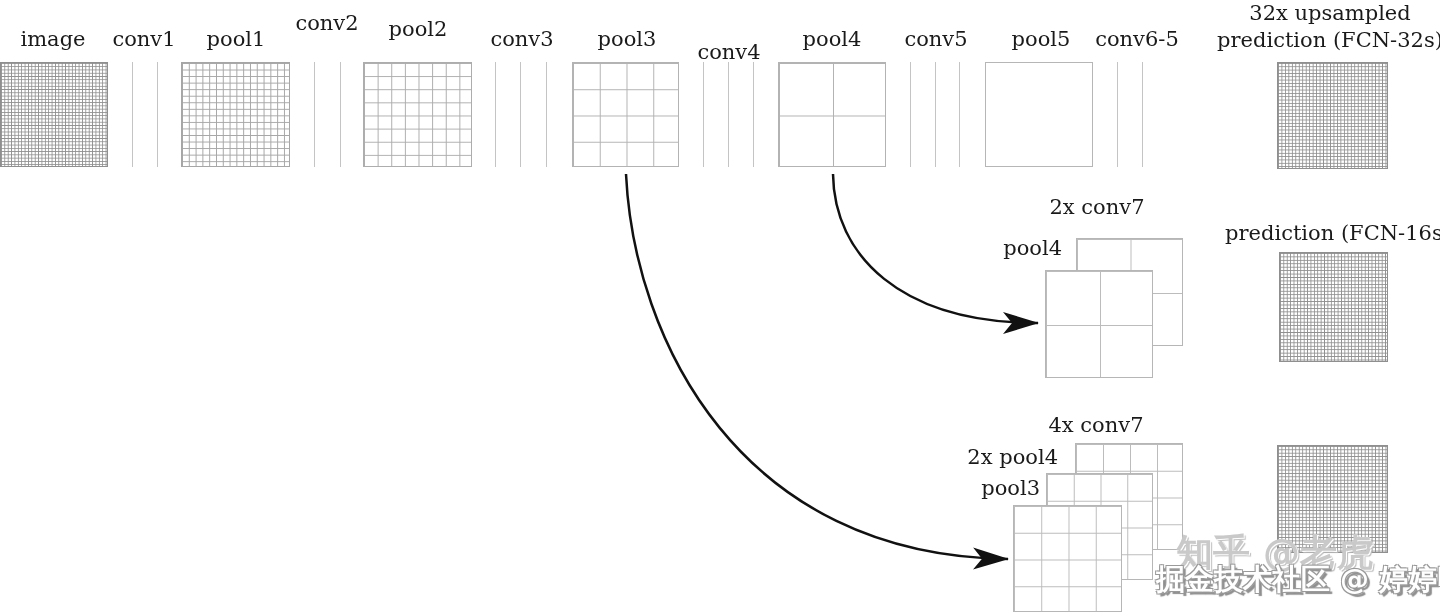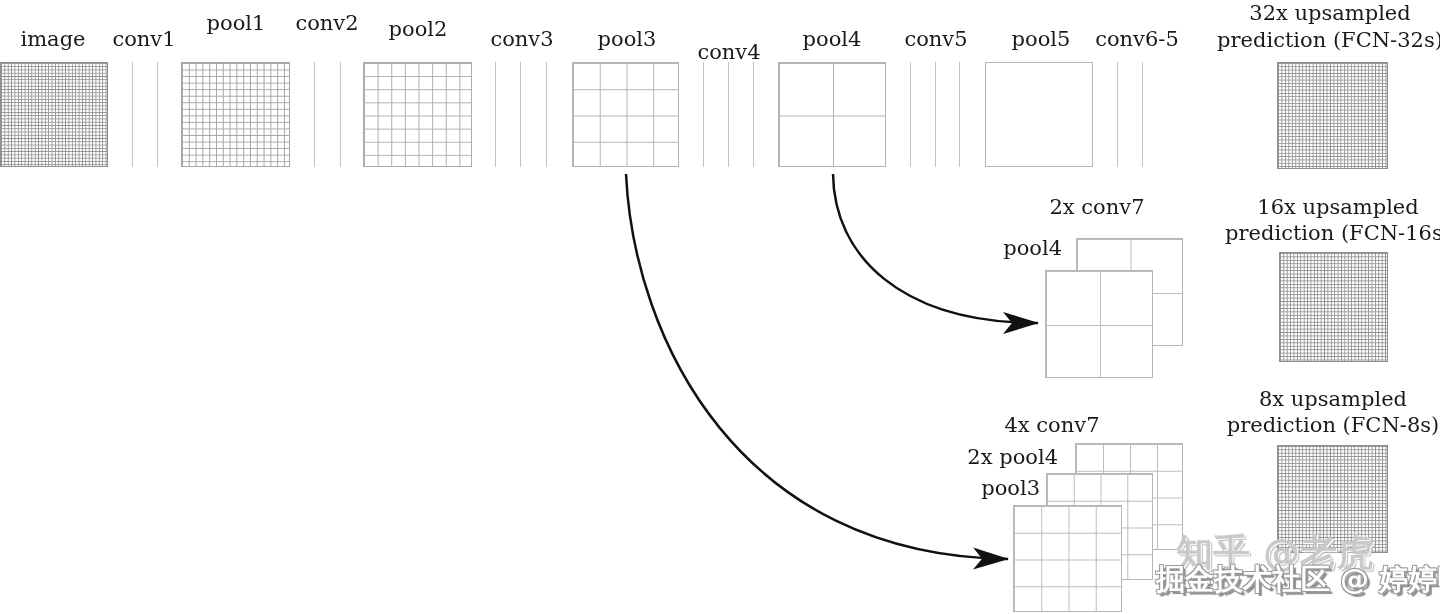--- a/index.html
+++ b/index.html
@@ -18,21 +18,21 @@
   .wm-juejin{left:1156px;top:560px;font-size:29px;color:#ffffff;
              text-shadow:-1px -1px 0 #9a9a9a,1px -1px 0 #9a9a9a,-1px 1px 0 #9a9a9a,1px 1px 0 #9a9a9a,3px 3px 1px #8f8f8f;}
 </style>
 </head>
 <body>
 
 <div class="canvas">
 
   <div class="lbl ctr" style="left:53px;top:27px">image</div>
   <div class="lbl ctr" style="left:144px;top:27px">conv1</div>
-  <div class="lbl ctr" style="left:236px;top:11px">pool1</div>
+  <div class="lbl ctr" style="left:236px;top:27px">pool1</div>
   <div class="lbl ctr" style="left:327px;top:11px">conv2</div>
   <div class="lbl ctr" style="left:418px;top:17px">pool2</div>
   <div class="lbl ctr" style="left:522px;top:27px">conv3</div>
   <div class="lbl ctr" style="left:627px;top:27px">pool3</div>
   <div class="lbl ctr" style="left:729px;top:40px">conv4</div>
   <div class="lbl ctr" style="left:832px;top:27px">pool4</div>
   <div class="lbl ctr" style="left:936px;top:27px">conv5</div>
   <div class="lbl ctr" style="left:1041px;top:27px">pool5</div>
   <div class="lbl ctr" style="left:1137px;top:27px">conv6-5</div>
 
@@ -83,31 +83,28 @@
     </defs>
     <path d="M833,174 C834,255 900,323 1038,323" fill="none" stroke="#111111" stroke-width="2.5" marker-end="url(#ah)"></path>
     <path d="M626,174 C634,340 740,556 1008,559" fill="none" stroke="#111111" stroke-width="2.5" marker-end="url(#ah)"></path>
   </svg>
 
   <div class="lbl ctr" style="left:1097px;top:195px">2x conv7</div>
   <div class="lbl" style="right:378px;top:236px">pool4</div>
   <div class="grid" style="left:1076px;top:238px;width:107px;height:108px;background-size:53.5px 54px;--lc:#bcbcbc;--bc:#b6b6b6;background-color:#fff"></div>
   <div class="grid" style="left:1045px;top:270px;width:108px;height:108px;background-size:54px 54px;--lc:#bcbcbc;--bc:#b6b6b6;background-color:#fff"></div>
 
-  <div class="lbl ctr" style="left:1338px;top:195px">16x upsampled</div>
   <div class="lbl ctr" style="left:1338px;top:221px">prediction (FCN-16s)</div>
   <div class="grid" style="left:1279px;top:252px;width:109px;height:110px;background-size:3.40px 3.44px;--lc:#8f8f8f;--bc:#8f8f8f"></div>
 
-  <div class="lbl ctr" style="left:1052px;top:413px">4x conv7</div>
+  <div class="lbl ctr" style="left:1096px;top:413px">4x conv7</div>
   <div class="lbl" style="right:382px;top:445px">2x pool4</div>
   <div class="lbl" style="right:400px;top:476px">pool3</div>
   <div class="grid" style="left:1075px;top:443px;width:108px;height:107px;background-size:27px 26.75px;--lc:#bcbcbc;--bc:#b6b6b6;background-color:#fff"></div>
   <div class="grid" style="left:1046px;top:473px;width:107px;height:107px;background-size:26.75px 26.75px;--lc:#bcbcbc;--bc:#b6b6b6;background-color:#fff"></div>
   <div class="grid" style="left:1013px;top:505px;width:109px;height:107px;background-size:27.25px 26.75px;--lc:#bcbcbc;--bc:#b6b6b6;background-color:#fff"></div>
 
-  <div class="lbl ctr" style="left:1333px;top:387px">8x upsampled</div>
-  <div class="lbl ctr" style="left:1333px;top:413px">prediction (FCN-8s)</div>
   <div class="grid" style="left:1277px;top:445px;width:111px;height:108px;background-size:3.47px 3.38px;--lc:#8f8f8f;--bc:#8f8f8f"></div>
 
   <div class="wm wm-zhihu">知乎 @老虎</div>
   <div class="wm wm-juejin">掘金技术社区 @ 婷婷呀</div>
 
 </div>
 
 </body></html>

